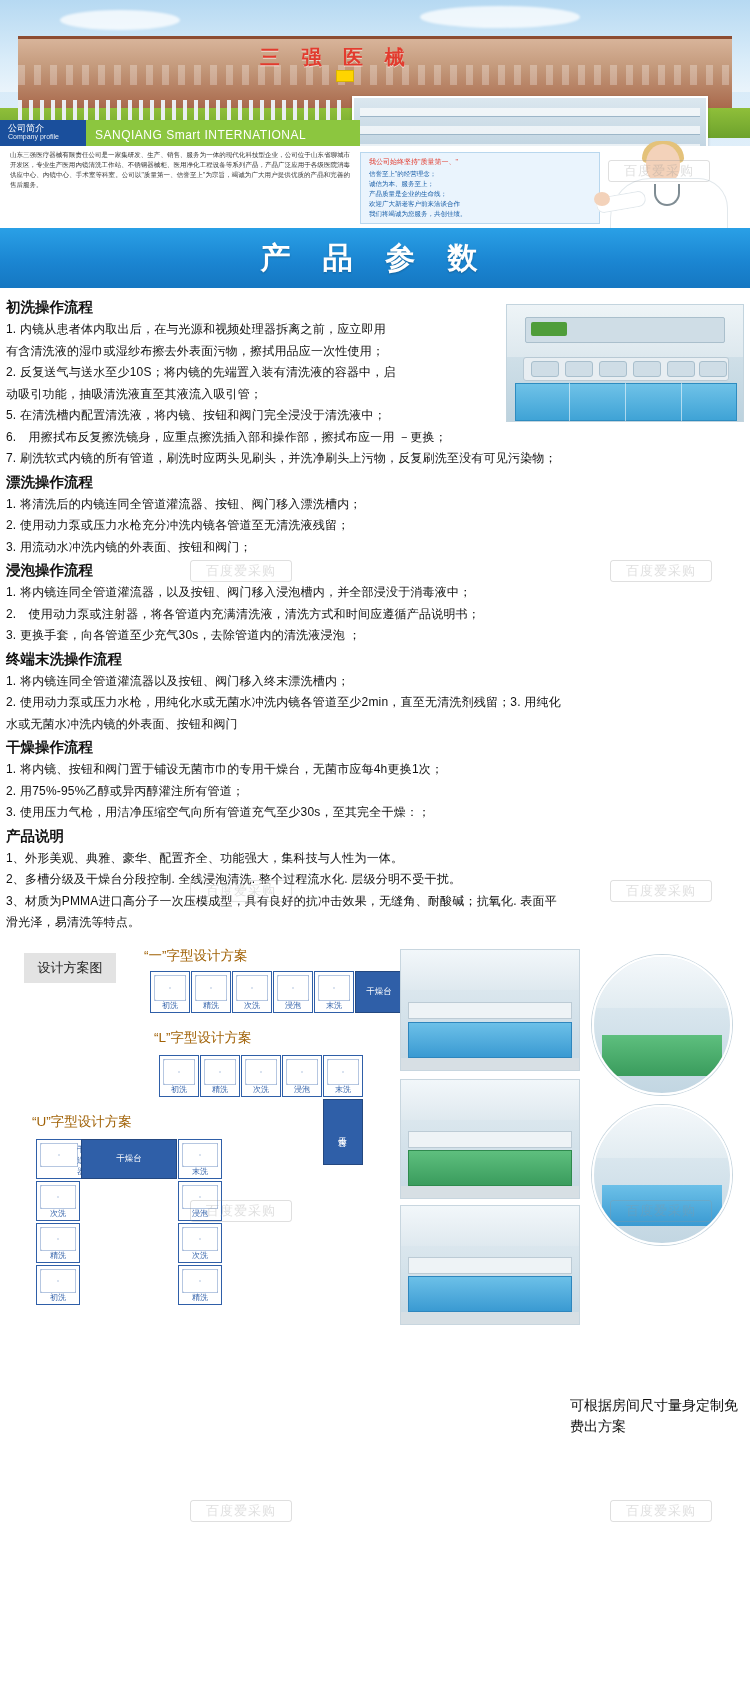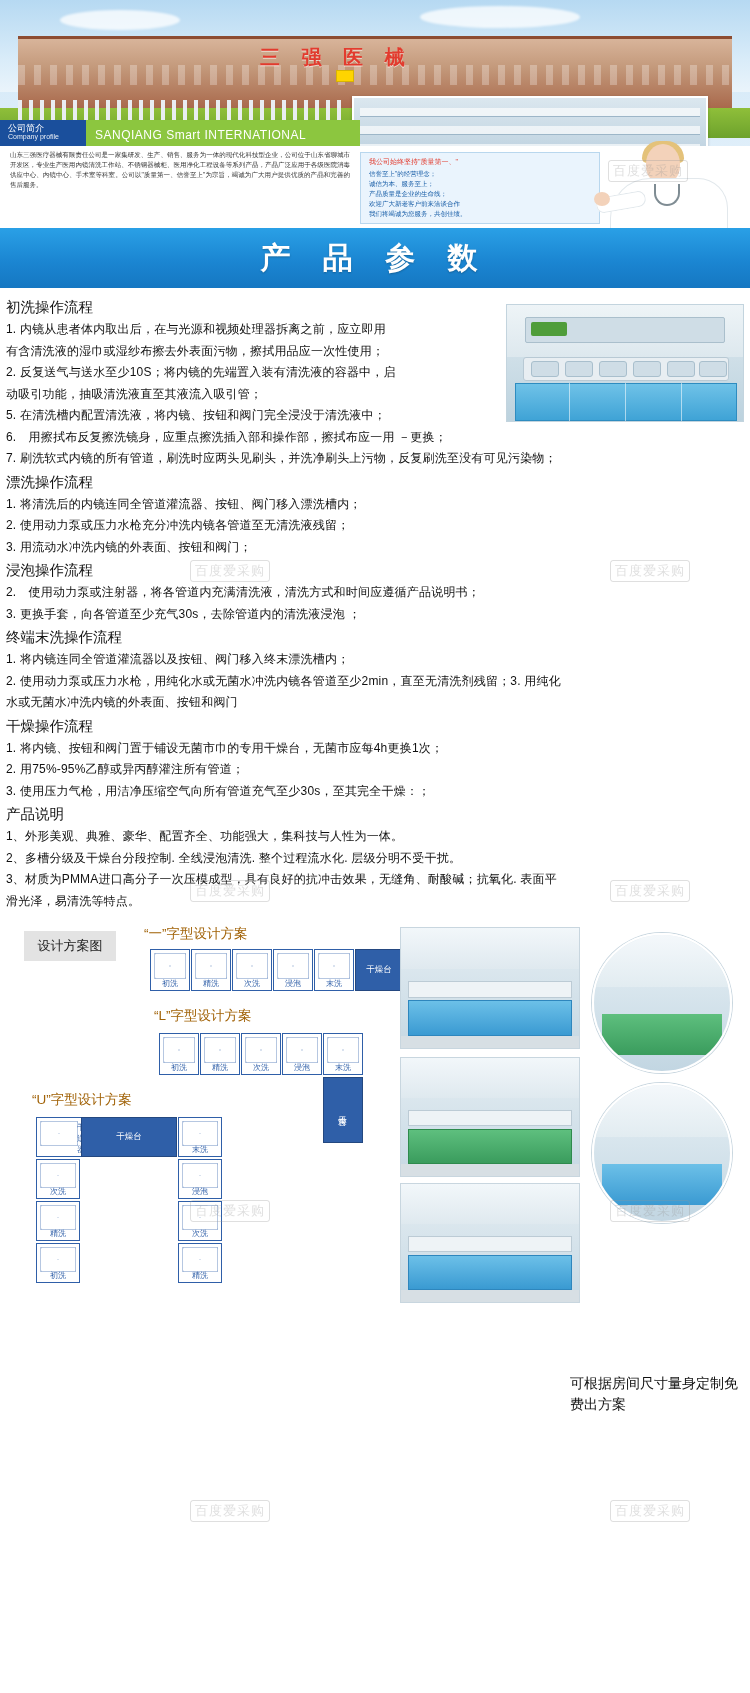--- a/index.html
+++ b/index.html
@@ -107,21 +107,21 @@
     background: linear-gradient(#2aa0e6 0%, #1b86d2 55%, #1577c2 100%);
     color: #fff;
     display: flex; align-items: center; justify-content: center;
     font-size: 30px; letter-spacing: 12px; font-weight: bold;
     text-shadow: 0 1px 2px rgba(0,0,0,.25);
   }
 
   
   .content { position: relative; padding: 6px 4px 0 4px; }
   .h-sub {
-    font-size: 14.5px; color: #111; margin: 4px 0 2px 2px; font-weight: normal;
+    font-size: 14.5px; color: #111; margin: 4px 0 2px 2px; font-weight: bold;
   }
   .para {
     font-size: 12px; line-height: 20.5px; color: #111; margin: 0 0 1px 2px;
     letter-spacing: .2px;
   }
 
   .photo-top {
     position: absolute; right: 6px; top: 16px;
     width: 238px; height: 118px;
     background: linear-gradient(#dfeaf0, #bcd2de);
@@ -181,21 +181,21 @@
   .circ .cab-b { position: absolute; left: 6%; right: 6%; top: 58%; height: 30%; background: linear-gradient(#6cc0e8, #3a9ad2); }
 
   .note {
     position: absolute; right: 8px; bottom: 6px; width: 168px;
     font-size: 14px; line-height: 21px; color: #111;
   }
 
   
   .wm {
     position: absolute; color: rgba(150,150,150,.30); font-size: 13px;
-    border: 1px solid rgba(150,150,150,.30); padding: 1px 4px; border-radius: 3px;
+    border: 1px solid rgba(150,150,150,.30); padding: 1px 15px; border-radius: 3px;
     letter-spacing: 1px; pointer-events: none; white-space: nowrap;
   }
 </style>
 </head>
 <body>
 
 <div class="hero">
   <div class="hero-sky"></div>
   <div class="hero-cloud" style="left:60px;top:10px;width:120px;height:20px;"></div>
   <div class="hero-cloud" style="left:420px;top:6px;width:160px;height:22px;"></div>
@@ -268,20 +268,21 @@
   <div class="para">5. 在清洗槽内配置清洗液，将内镜、按钮和阀门完全浸没于清洗液中；</div>
   <div class="para">6.　用擦拭布反复擦洗镜身，应重点擦洗插入部和操作部，擦拭布应一用 －更换；</div>
   <div class="para">7. 刷洗软式内镜的所有管道，刷洗时应两头见刷头，并洗净刷头上污物，反复刷洗至没有可见污染物；</div>
 
   <div class="h-sub">漂洗操作流程</div>
   <div class="para">1. 将清洗后的内镜连同全管道灌流器、按钮、阀门移入漂洗槽内；</div>
   <div class="para">2. 使用动力泵或压力水枪充分冲洗内镜各管道至无清洗液残留；</div>
   <div class="para">3. 用流动水冲洗内镜的外表面、按钮和阀门；</div>
 
   <div class="h-sub">浸泡操作流程</div>
+  <div class="para">1. 将内镜连同全管道灌流器，以及按钮、阀门移入浸泡槽内，并全部浸没于消毒液中；</div>
   <div class="para">2.　使用动力泵或注射器，将各管道内充满清洗液，清洗方式和时间应遵循产品说明书；</div>
   <div class="para">3. 更换手套，向各管道至少充气30s，去除管道内的清洗液浸泡 ；</div>
 
   <div class="h-sub">终端末洗操作流程</div>
   <div class="para">1. 将内镜连同全管道灌流器以及按钮、阀门移入终末漂洗槽内；</div>
   <div class="para">2. 使用动力泵或压力水枪，用纯化水或无菌水冲洗内镜各管道至少2min，直至无清洗剂残留；3. 用纯化</div>
   <div class="para">水或无菌水冲洗内镜的外表面、按钮和阀门</div>
 
   <div class="h-sub">干燥操作流程</div>
   <div class="para">1. 将内镜、按钮和阀门置于铺设无菌市巾的专用干燥台，无菌市应每4h更换1次；</div>

